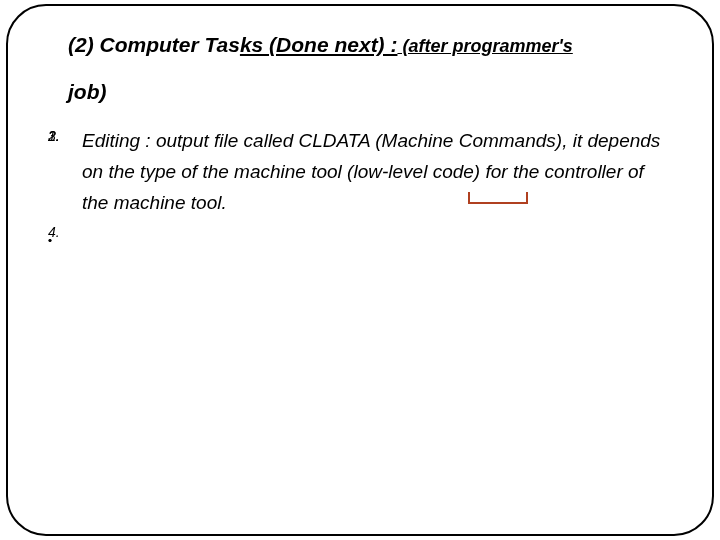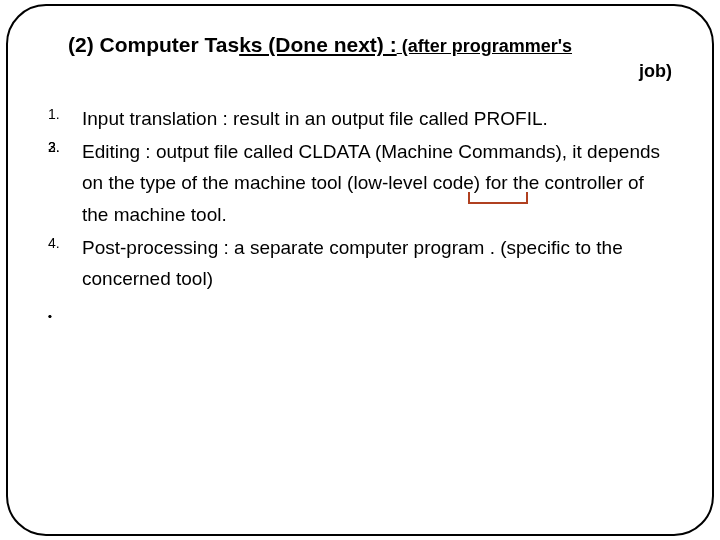--- a/index.html
+++ b/index.html
@@ -17,41 +17,41 @@
     }
     .slide-frame {
       position: absolute;
       top: 4px;
       left: 6px;
       right: 6px;
       bottom: 4px;
       border: 2px solid #000;
       border-radius: 40px;
       padding: 24px 40px 30px 40px;
+      font-style: italic;
     }
     .heading {
       font-size: 21px;
       font-weight: bold;
       color: #000;
       line-height: 1.4;
       margin-bottom: 18px;
       margin-left: 20px;
     }
     .heading .underline1 {
       text-decoration: underline;
     }
     .heading .paren-part {
       font-size: 18px;
       text-decoration: underline;
     }
     .heading .job-part {
-      font-size: 18px;
+      font-size: 21px;
       display: block;
-      margin-top: 0;
-      text-align: right;
+      margin-top: 18px;
     }
     .list {
       list-style: none;
       padding-left: 34px;
     }
     .list li {
       position: relative;
       font-size: 19px;
       line-height: 1.65;
       color: #000;
@@ -85,32 +85,30 @@
 <div class="slide-frame">
 
   <div class="heading">
     <span>(2) Computer Tas</span><span class="underline1">ks (Done next) :</span><span class="paren-part"> (after programmer's </span>
     <span class="job-part">job)</span>
   </div>
 
   <ul class="list">
     <li>
       <span class="marker">1.</span>
-      <span>Input translation : result in an output file called PROFIL.</span>
     </li>
     <li>
       <span class="marker">2.</span>
     </li>
     <li>
       <span class="marker">3.</span>
       <span>Editing : output file called CLDATA (Machine Commands), it depends on the type of the machine tool (low-level code) for the controller of the machine tool.</span>
     </li>
     <li>
       <span class="marker">4.</span>
-      <span>Post-processing : a separate computer program . (specific to the concerned tool)</span>
     </li>
     <li class="bullet">
       <span class="marker">•</span>
     </li>
     <li class="bullet">
       <span class="marker">•</span>
     </li>
   </ul>
 
   <div class="red-bracket"></div>

